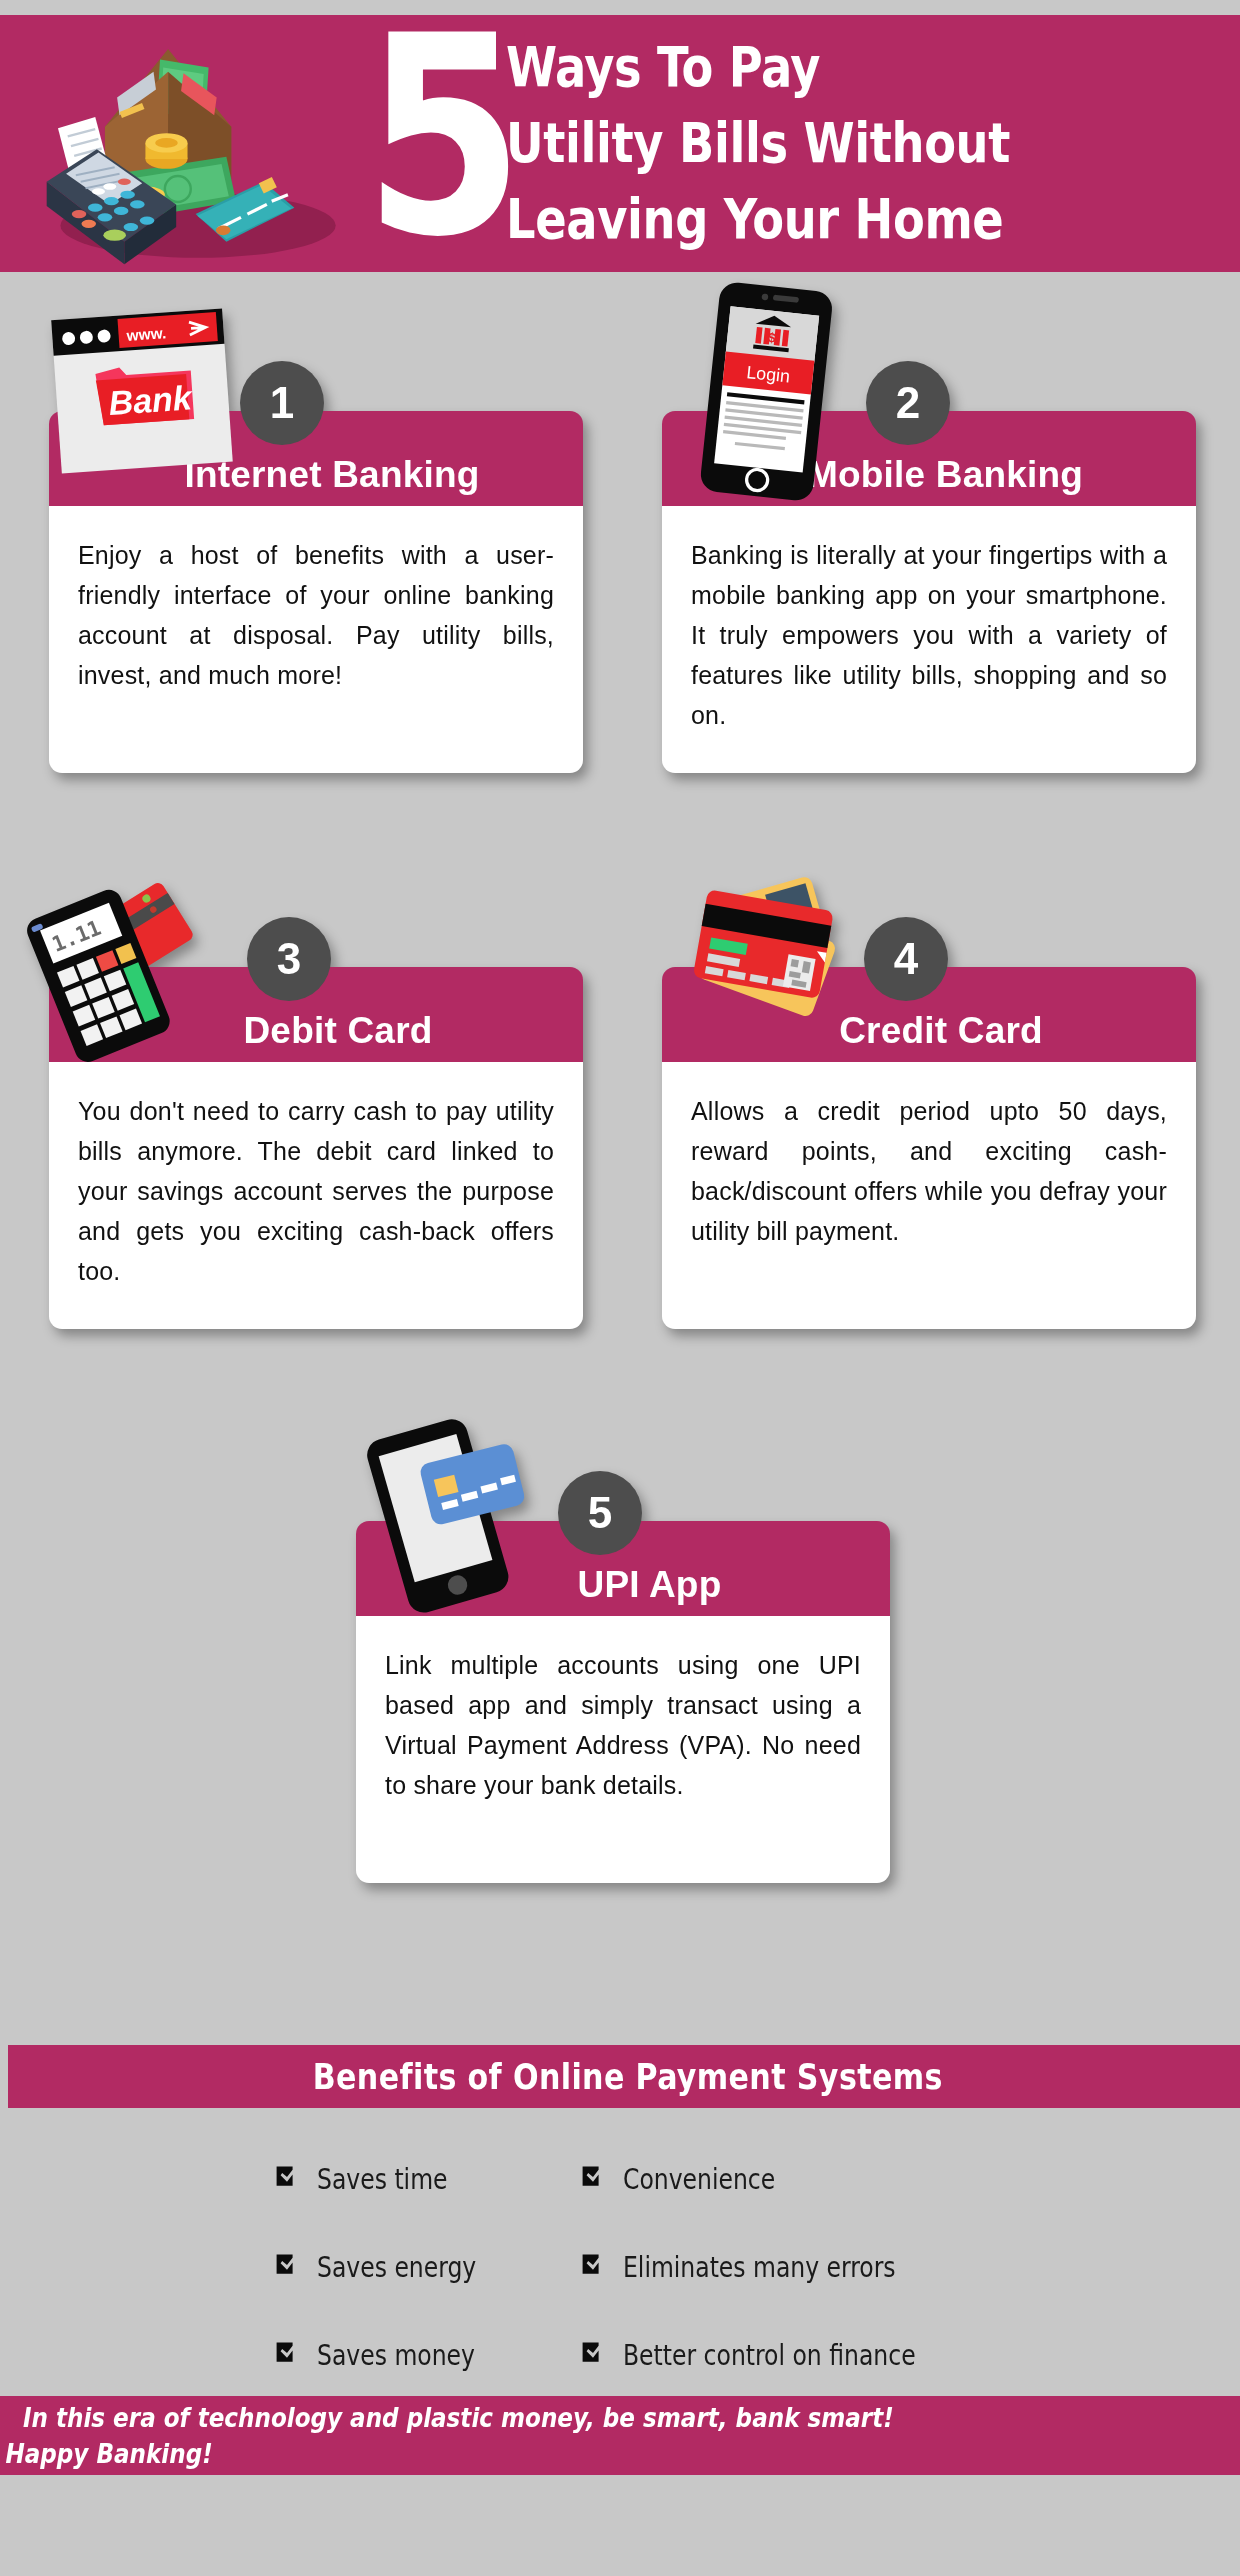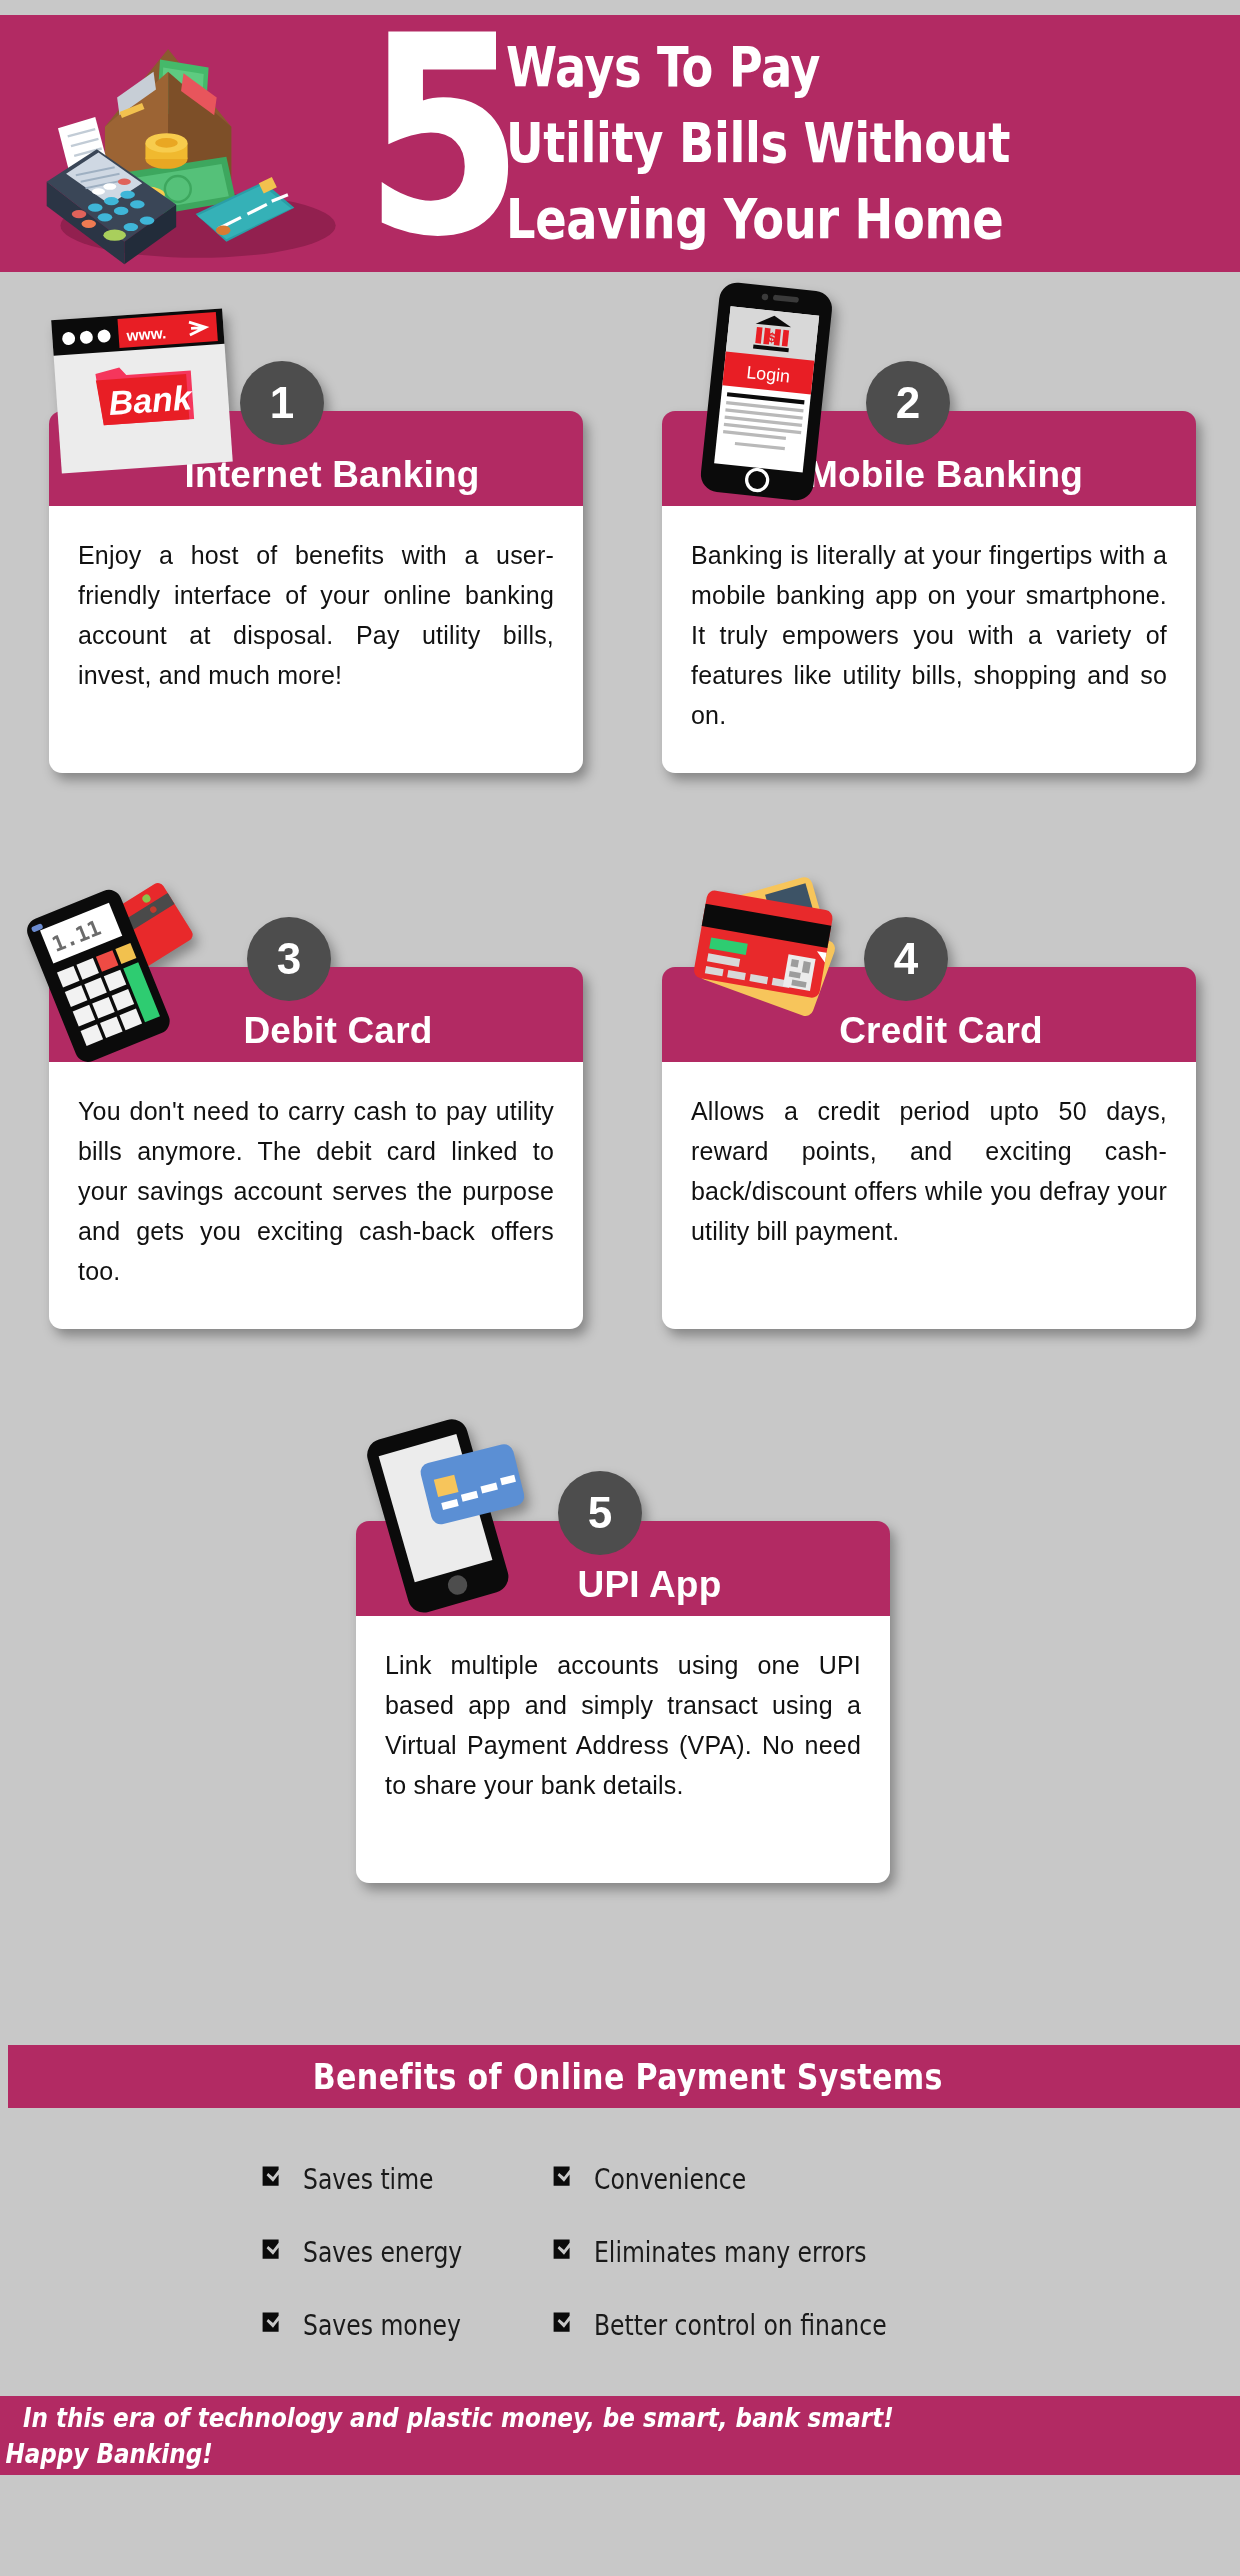--- a/index.html
+++ b/index.html
@@ -131,26 +131,27 @@
   .benefits-title {
     color: #ffffff;
     font-family: "DejaVu Sans Condensed", "Liberation Sans Narrow", "Liberation Sans", sans-serif;
     font-weight: 700;
     font-size: 36px;
     letter-spacing: 0.4px;
     transform: scaleX(0.93);
   }
   .benefits-grid {
     position: absolute;
-    left: 261px; top: 2142px;
+    left: 275px; top: 2142px;
     width: 752px;
     display: grid;
     grid-template-columns: 291px 461px;
     grid-auto-rows: 73px;
     align-items: center;
+    gap: 15px;
   }
   .benefit {
     display: flex;
     align-items: center;
     gap: 18px;
   }
   .benefit-label {
     font-family: "DejaVu Sans Condensed", "Liberation Sans Narrow", "Liberation Sans", sans-serif;
     font-size: 27.5px;
     color: #1a1a1a;

